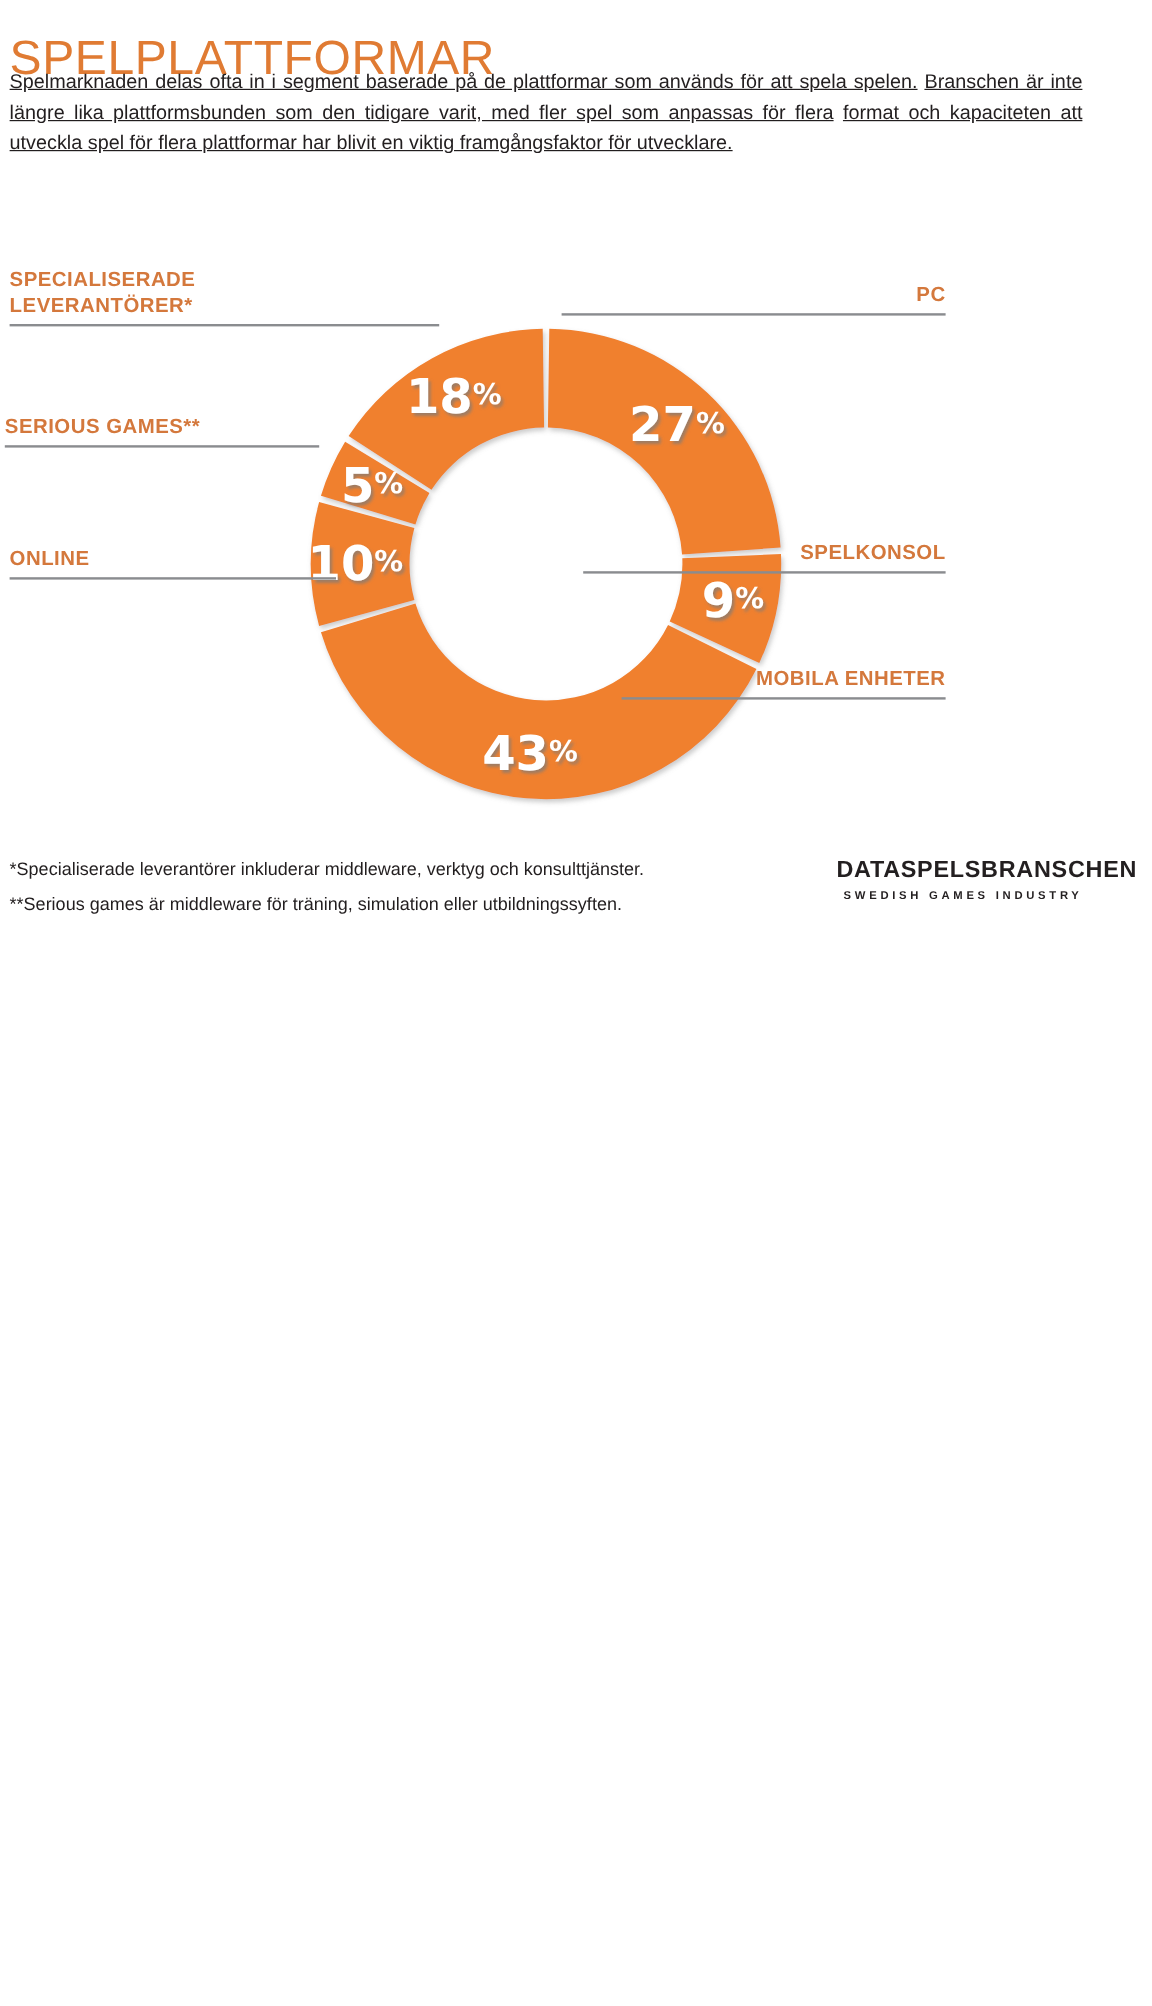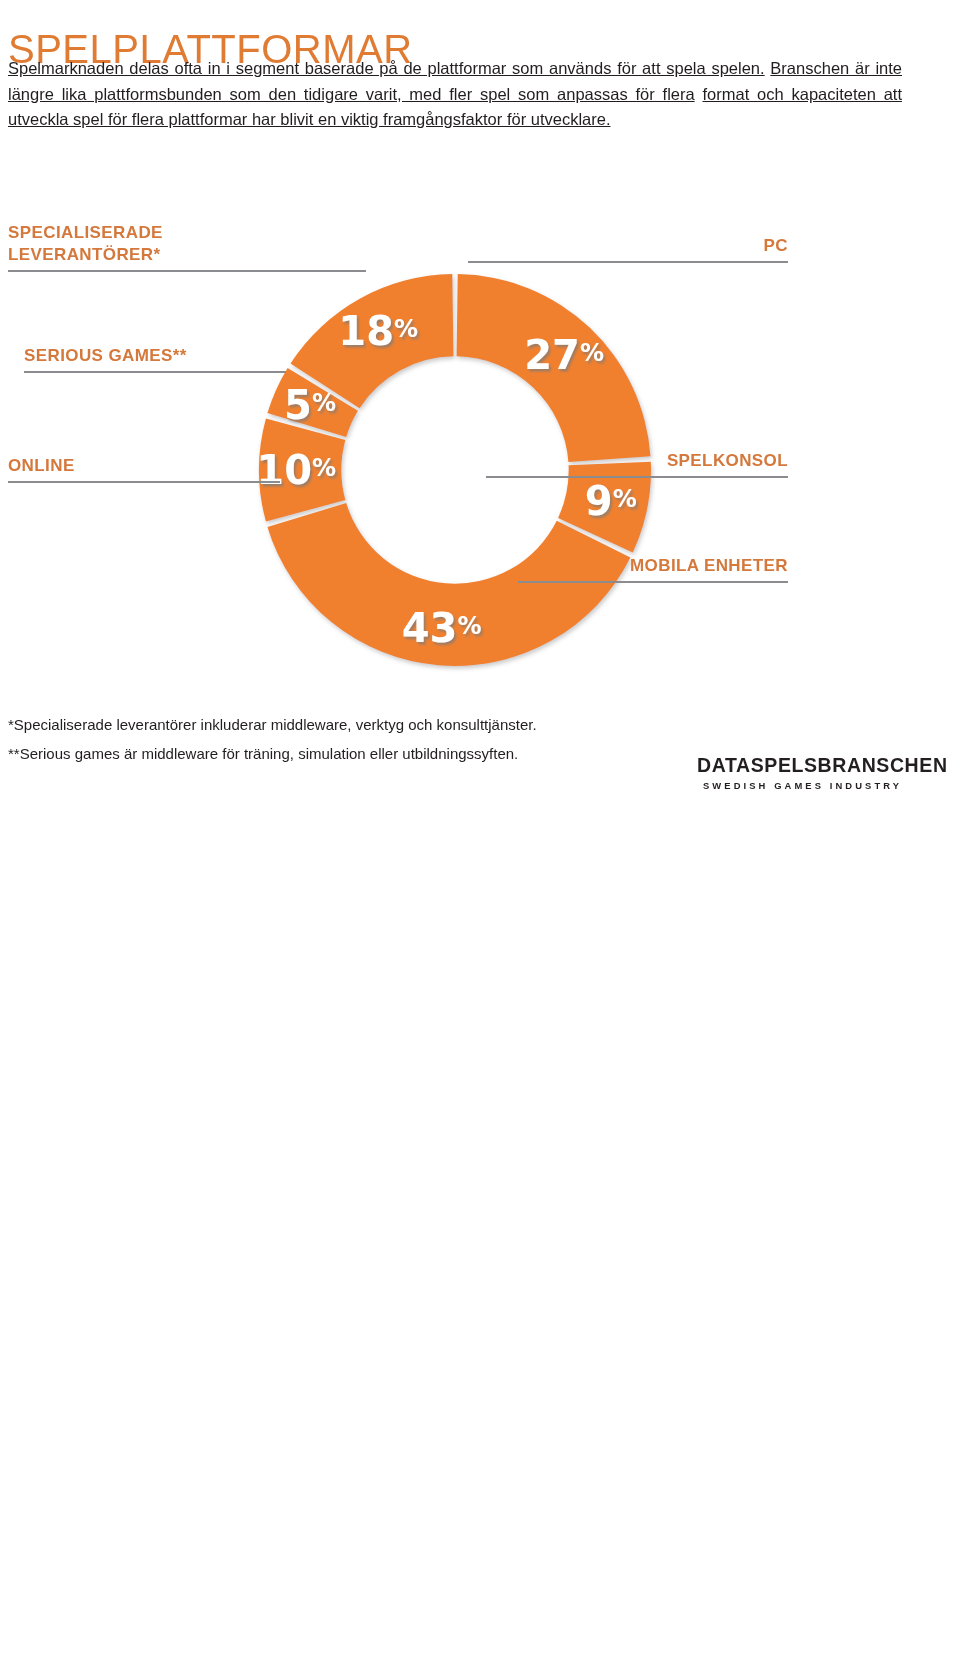--- a/index.html
+++ b/index.html
@@ -84,21 +84,21 @@
     height: 0;
     border-top: 2px solid #8a8c8f;
     margin-top: 4px;
   }
   .callout.left .txt { text-align: left; }
   .callout.right .txt { text-align: right; }
 
   
   .c-spec  { left: 8px;  top: 17px;  width: 358px; }
   .c-spec .txt { white-space: normal; width: 200px; }
-  .c-serious { left: 24px; top: 140px; width: 262px; }
+  .c-serious { left: 4px; top: 140px; width: 262px; }
   .c-online  { left: 8px; top: 250px; width: 272px; }
 
   .c-pc      { right: 8px; top: 30px;  width: 320px; }
   .c-konsol  { right: 8px; top: 245px; width: 302px; }
   .c-mobila  { right: 8px; top: 350px; width: 270px; }
 
   
   .footnotes {
     position: absolute;
     left: 8px;
@@ -110,21 +110,20 @@
   }
   .footnotes div { white-space: nowrap; }
 
   
   .logo {
     position: absolute;
     left: 690px;
     top: 712px;
     width: 212px;
     height: 42px;
-    margin-top: 40px;
   }
   .logo-row {
     position: relative;
     display: flex;
     align-items: stretch;
     height: 26px;
   }
   .logo-bar-left {
     width: 6px;
     background: #2aace2;

